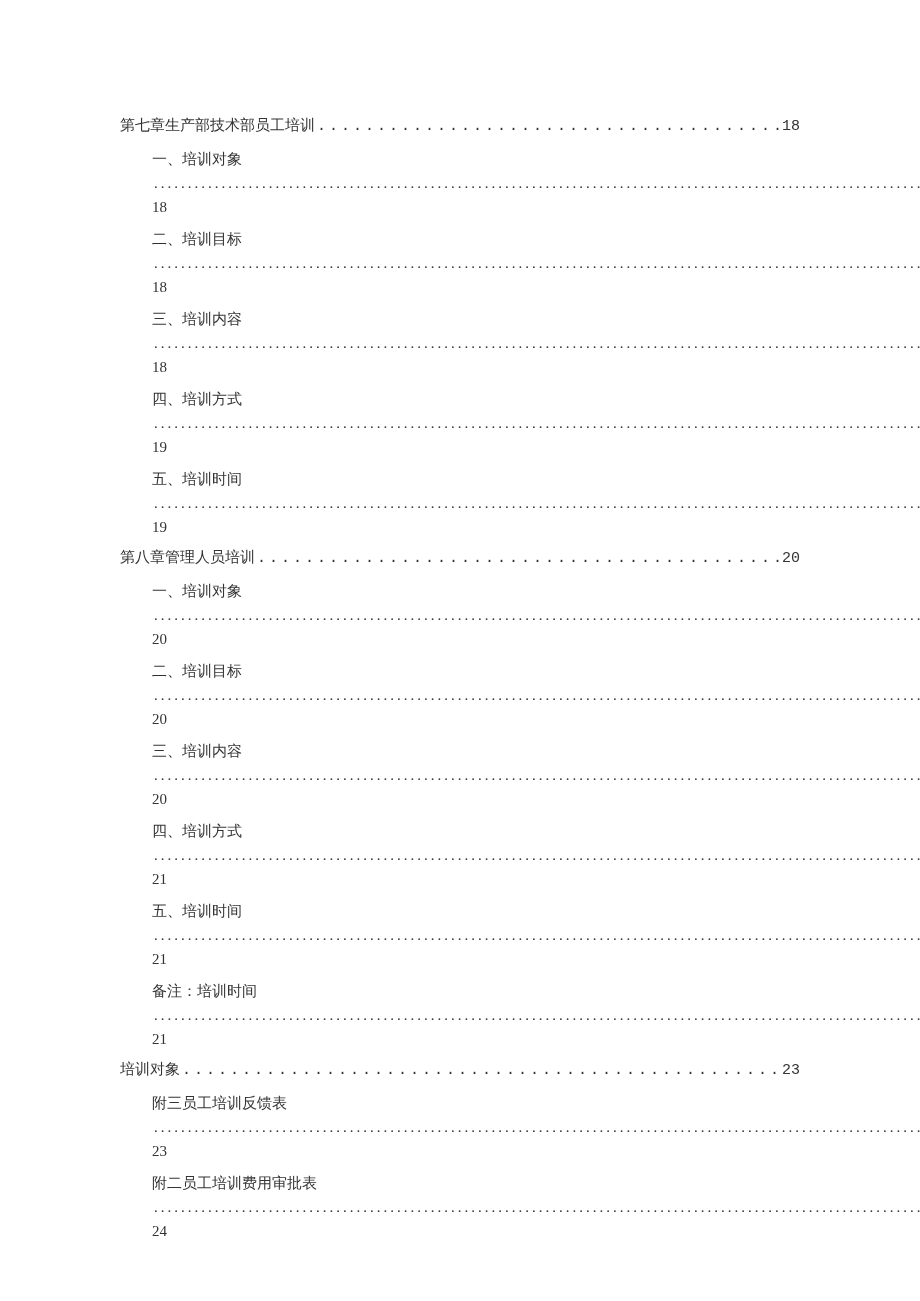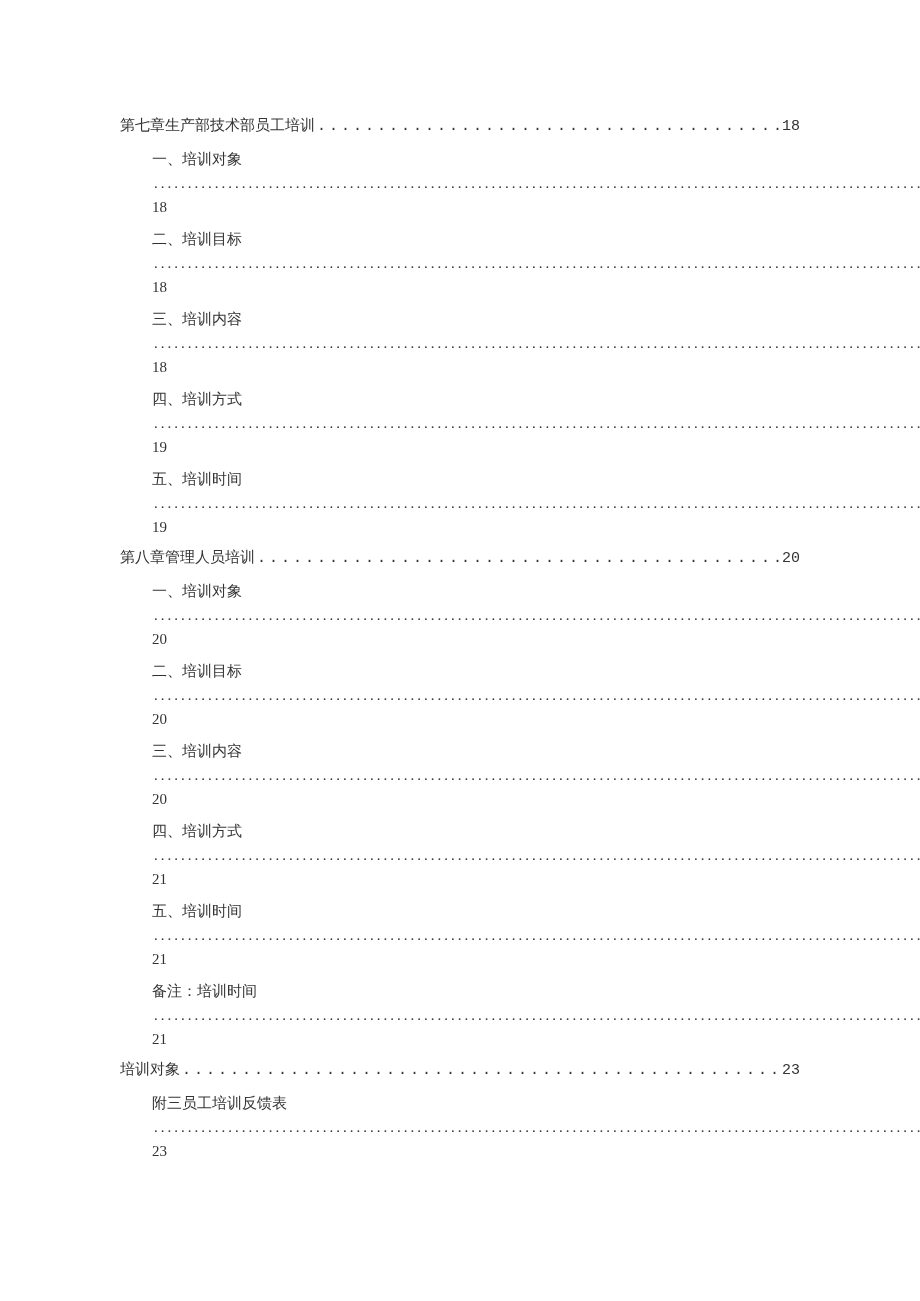--- a/index.html
+++ b/index.html
@@ -125,13 +125,18 @@
     <div class="toc-entry level-1">
       <span class="toc-title">培训对象</span>
       <span class="toc-dots"></span>
       <span class="toc-page">23</span>
     </div>
     <div class="toc-entry level-2">
       <span class="toc-title">附三员工培训反馈表</span>
       <span class="toc-dots"></span>
       <span class="toc-page">23</span>
     </div>
+    <div class="toc-entry level-2">
+      <span class="toc-title">附二员工培训费用审批表</span>
+      <span class="toc-dots"></span>
+      <span class="toc-page">24</span>
+    </div>
   </div>
 
 </body></html>

